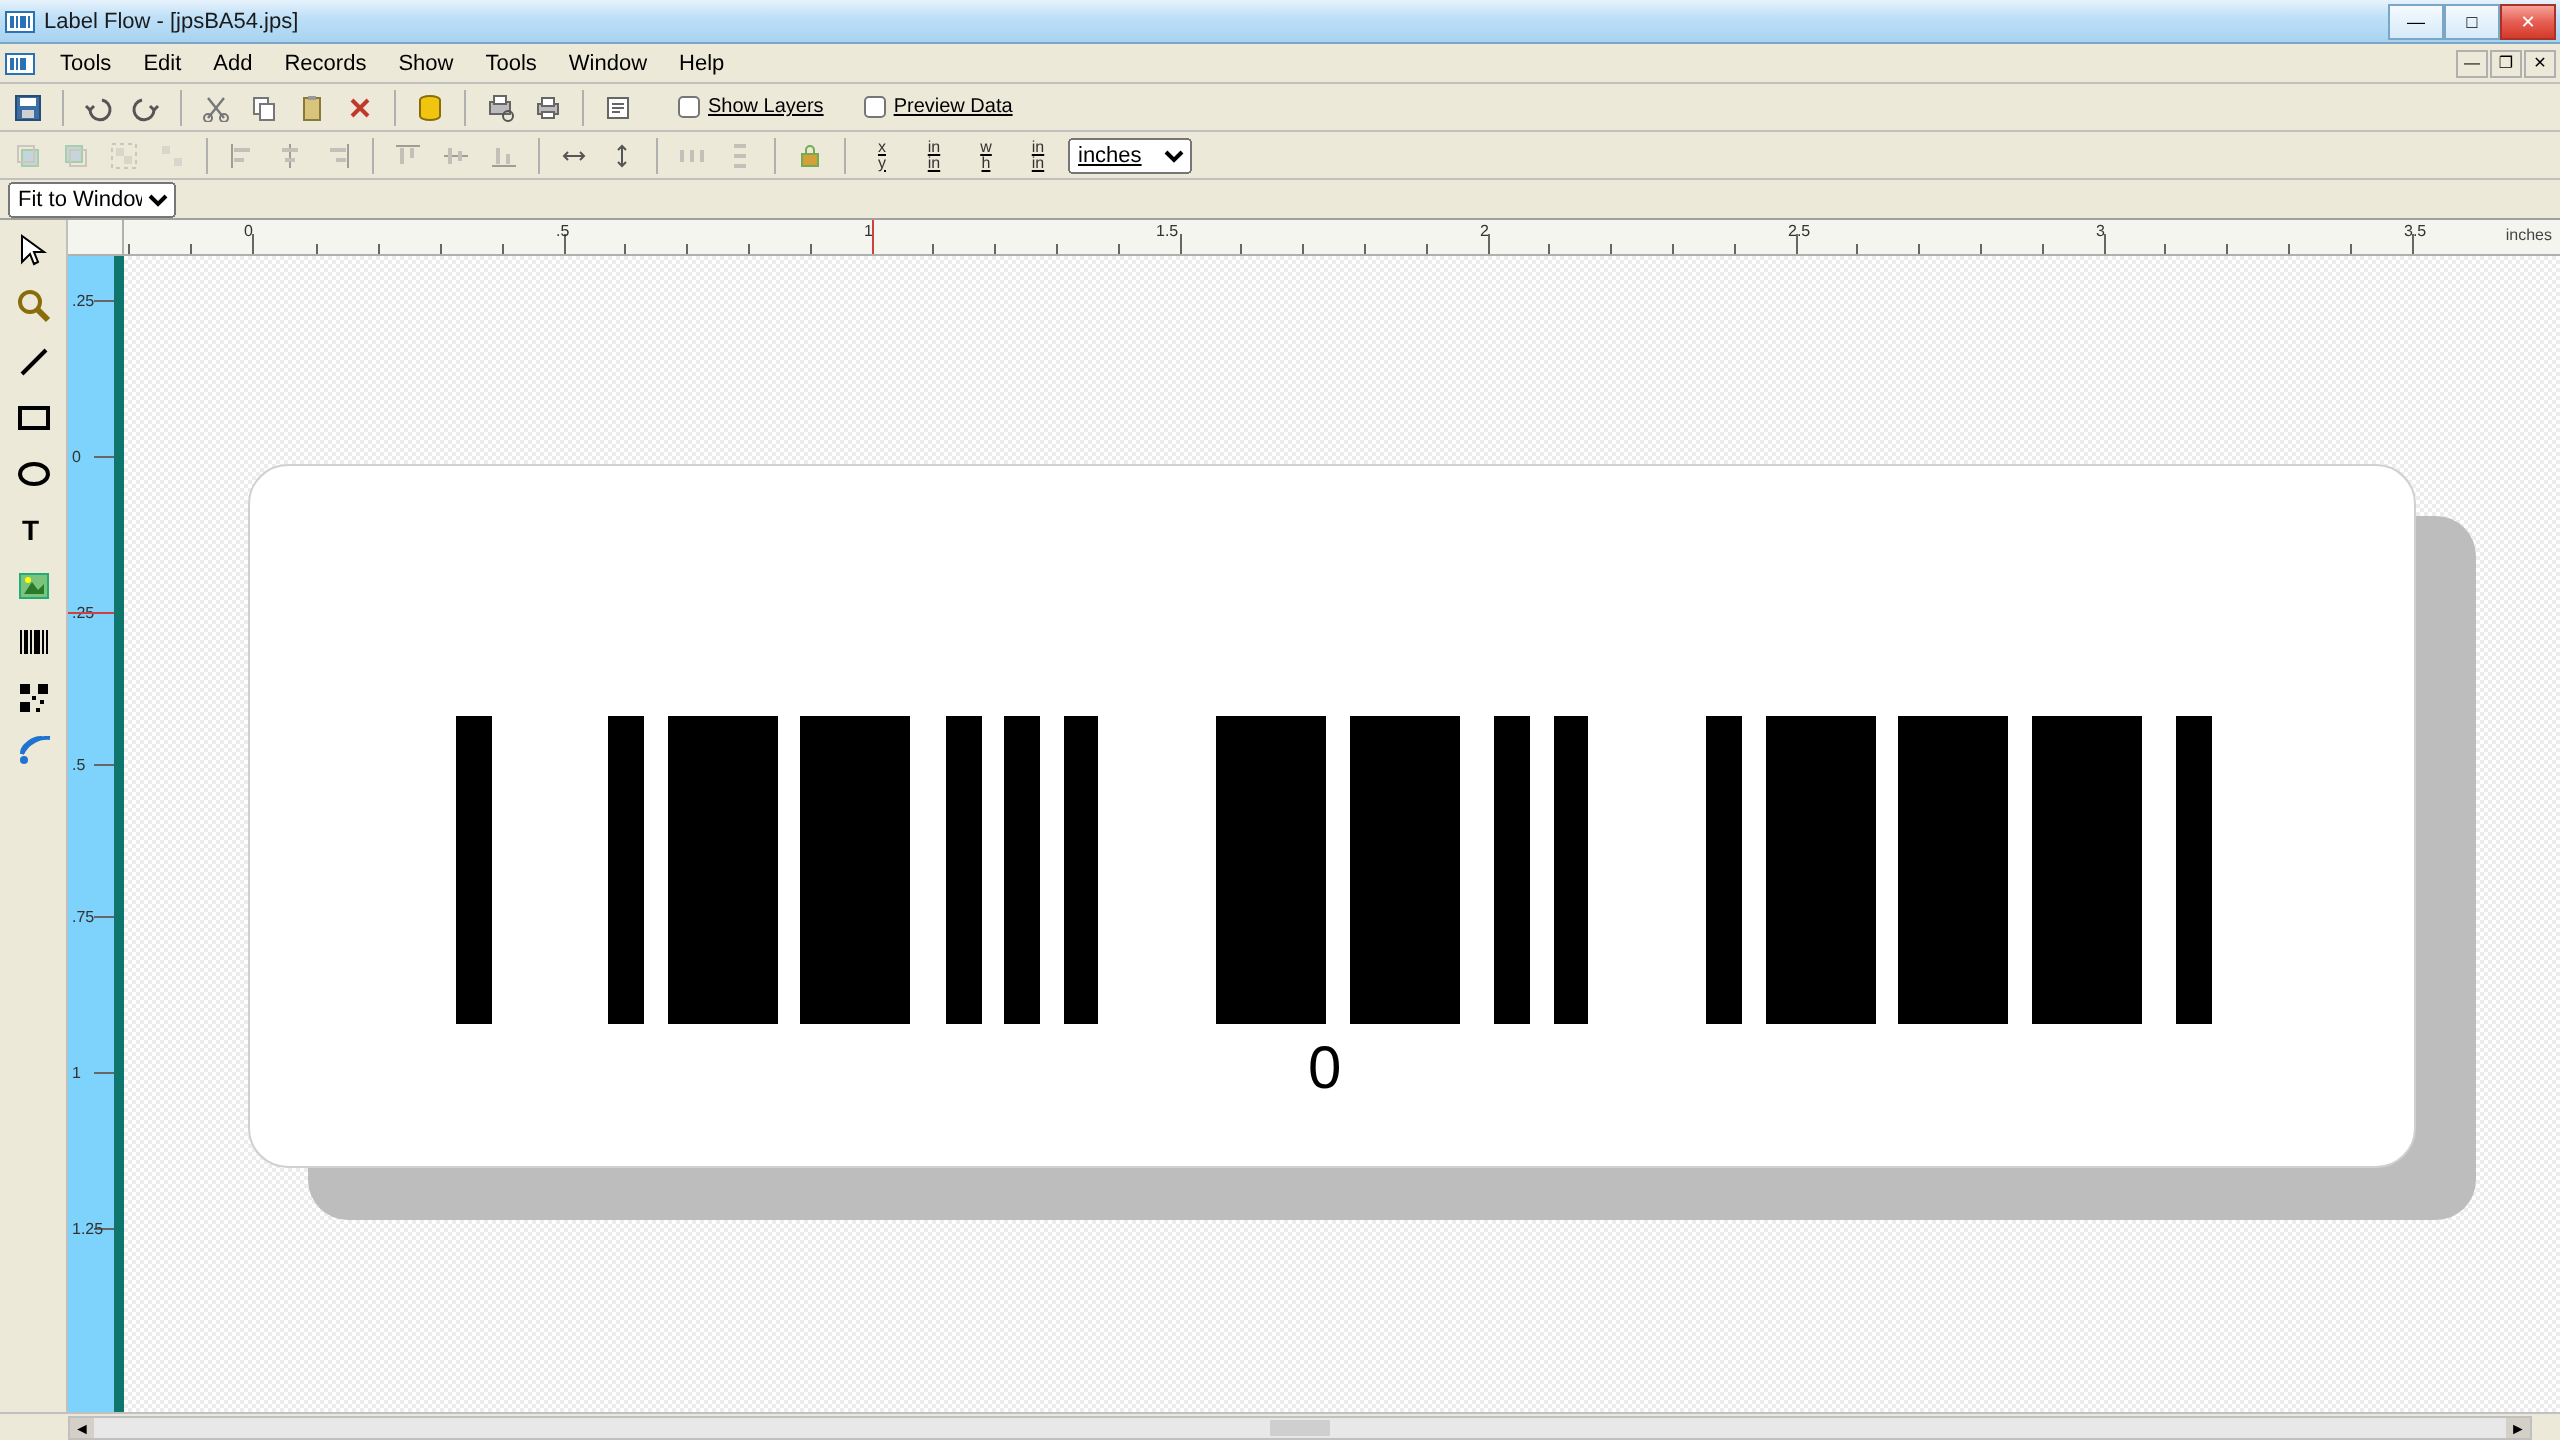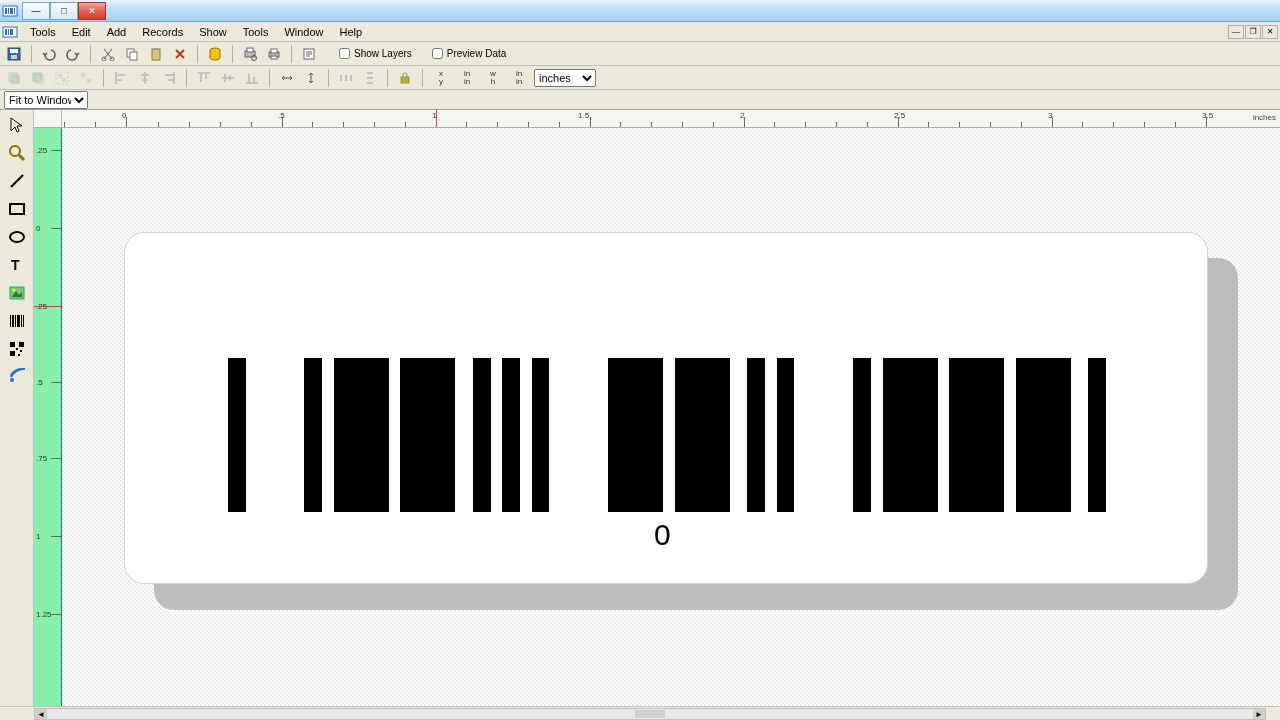--- a/index.html
+++ b/index.html
@@ -28,21 +28,21 @@
 .menubar {
   height: 20px; background: #ece9d8; display:flex; align-items:center; padding:0 2px;
   border-bottom:1px solid #c0c0c0; font-size:11px;
 }
 .menubar .app-icon-sm { width:16px; height:16px; margin-right:4px;}
 .menuitem { padding: 2px 8px; cursor:pointer; }
 
 
 .toolbar {
   height: 24px; background: #ece9d8; display:flex; align-items:center; padding:0 4px;
-  border-bottom:1px solid #c0c0c0; gap:4px;
+  border-bottom:1px solid #c0c0c0; gap:4px;text-decoration:underline;
 }
 .toolbar .sep { width:1px; height:18px; background:#b0b0b0; margin:0 3px; }
 .tbtn { width:20px; height:20px; display:flex; align-items:center; justify-content:center; cursor:pointer; border:1px solid transparent;}
 .tbtn svg { width:14px; height:14px; }
 .chk { display:flex; align-items:center; gap:4px; font-size:10px; margin-left:16px;}
 .chk input { width:11px; height:11px;}
 .coord { font-size:8px; color:#333; width:16px; line-height:8px; text-align:center;}
 .coordgroup{ display:flex; flex-direction:column; align-items:center; margin:0 3px;}
 select.units { font-size:11px; height:18px; width:62px;}
 select.zoom { font-size:11px; height:18px; width:84px; margin:2px;}
@@ -58,21 +58,21 @@
   width: 34px; background:#ece9d8; border-right:1px solid #c0c0c0;
   display:flex; flex-direction:column; align-items:center; padding-top:2px; gap:2px;
 }
 .ptool { width:28px; height:26px; display:flex; align-items:center; justify-content:center; cursor:pointer; border:1px solid transparent;}
 .ptool svg { width:18px; height:18px; }
 
 
 .canvaswrap { flex:1; display:grid; grid-template-columns: 28px 1fr; grid-template-rows: 18px 1fr; background:#f0f0f0; position:relative;}
 .ruler-corner { background:#f5f5f0; border-right:1px solid #b0b0b0; border-bottom:1px solid #b0b0b0;}
 .ruler-h { background:#f5f5f0; border-bottom:1px solid #b0b0b0; position:relative; font-size:8px; overflow:hidden;}
-.ruler-v { background:#86efac; border-right:1px solid #0f766e; position:relative; font-size:8px; overflow:hidden;}
+.ruler-v { background:#7dd3fc; border-right:5px solid #0f766e; position:relative; font-size:8px; overflow:hidden;}
 .ruler-units { position:absolute; right:4px; top:3px; font-size:8px; color:#444;}
 .rtick { position:absolute; background:#666;}
 .rtick.h { bottom:0; width:1px; height:5px;}
 .rtick.h.major { height:10px;}
 .rtick.v { right:0; height:1px; width:5px;}
 .rtick.v.major { width:10px;}
 .rlabel { position:absolute; font-size:8px; color:#333;}
 .vmarker { position:absolute; top:0; bottom:0; width:1px; background:#d04040;}
 .hmarker { position:absolute; left:0; right:0; height:1px; background:#d04040;}
 
@@ -116,20 +116,21 @@
 <div class="titlebar">
   <span class="app-icon">
     <svg viewBox="0 0 16 16">
         <rect x="1" y="3" width="14" height="10" fill="#fff" stroke="#2a72b5"></rect>
         <rect x="3" y="5" width="2" height="6" fill="#2a72b5"></rect>
         <rect x="6" y="5" width="1" height="6" fill="#2a72b5"></rect>
         <rect x="8" y="5" width="3" height="6" fill="#2a72b5"></rect>
         <rect x="12" y="5" width="1" height="6" fill="#2a72b5"></rect>
       </svg>
   </span>
+  <span class="title">Label Flow - [jpsBA54.jps]</span>
   <div class="winbtns">
     <div class="winbtn">—</div>
     <div class="winbtn">□</div>
     <div class="winbtn close">✕</div>
   </div>
 </div>
 
 <div class="menubar">
   <span class="app-icon-sm">
     <svg viewBox="0 0 16 16">

